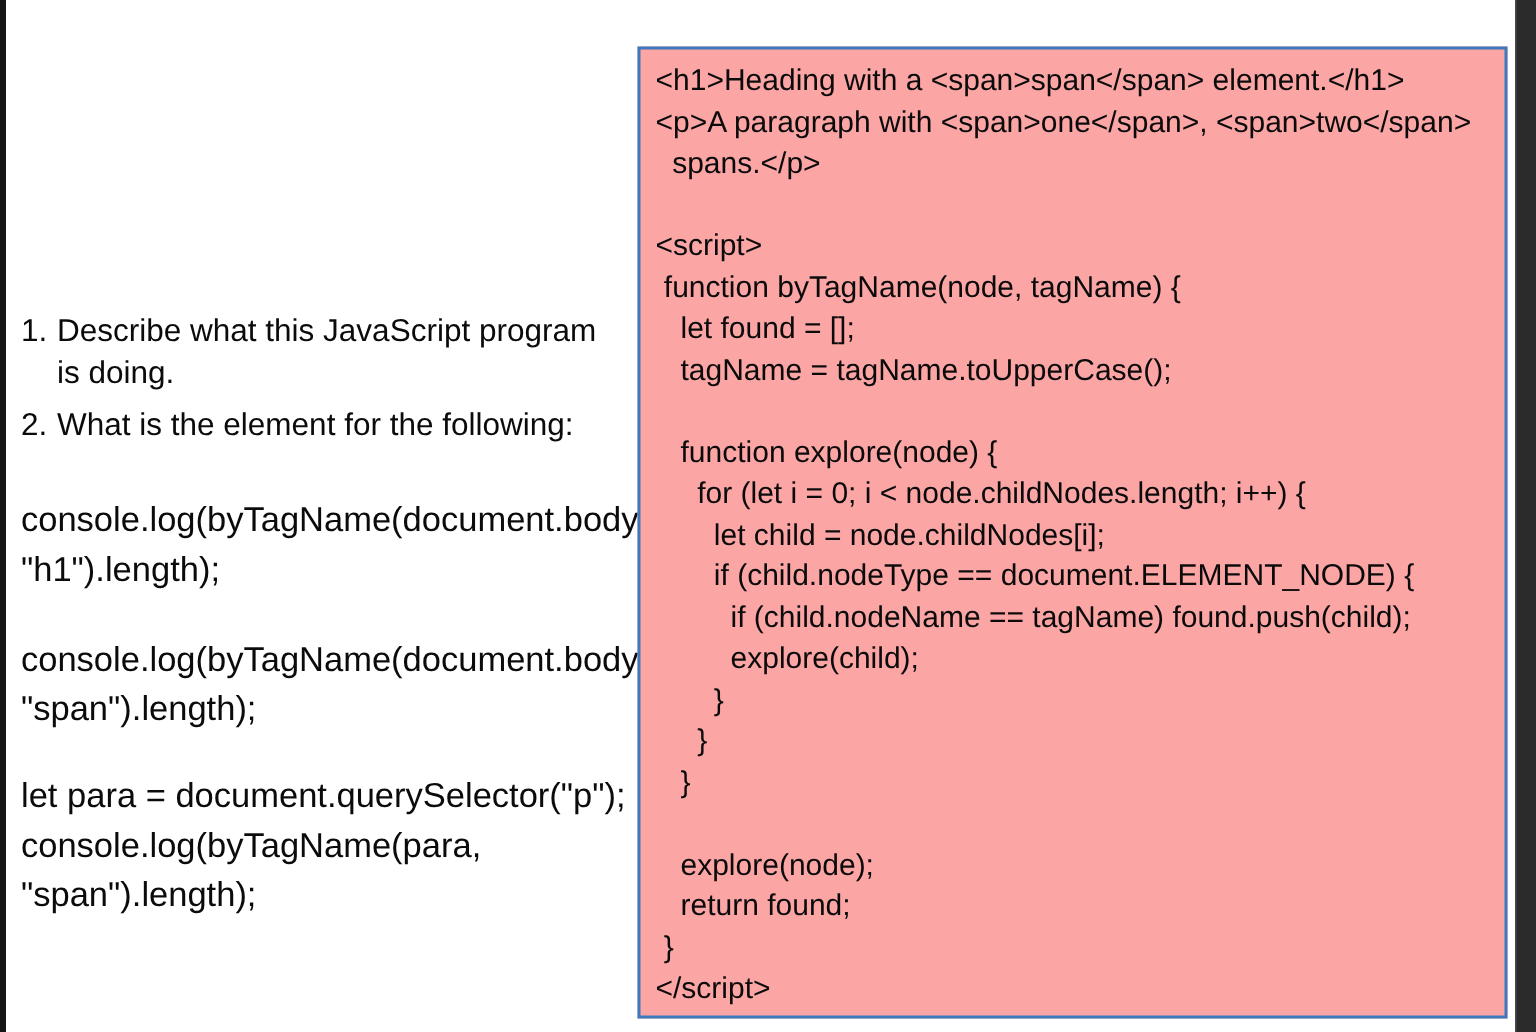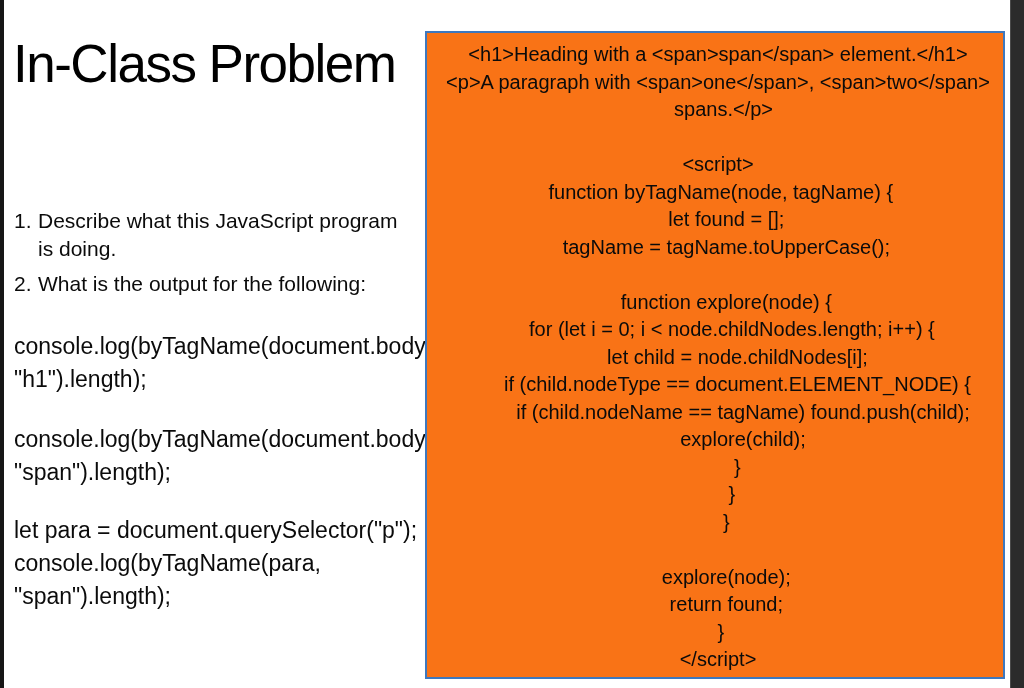--- a/index.html
+++ b/index.html
@@ -61,42 +61,41 @@
   }
 </style>
 </head>
 <body>
 
 <div class="slide">
 
   <div class="edge-bar left" style="background: rgb(22, 22, 22);"></div>
   <div class="edge-bar right" style="background: rgb(43, 43, 43);"></div>
 
-  <h1 class="title">In-Class Problem</h1>
 
   <div class="questions">
     <div class="question">
       <span class="qnum">1.</span>
       <span class="qtext">Describe what this JavaScript program is doing.</span>
     </div>
     <div class="question">
       <span class="qnum">2.</span>
-      <span class="qtext">What is the output for the following:</span>
+      <span class="qtext">What is the element for the following:</span>
     </div>
   </div>
 
   <pre class="snippet s1">console.log(byTagName(document.body,
 "h1").length);</pre>
   <pre class="snippet s2">console.log(byTagName(document.body,
 "span").length);</pre>
   <pre class="snippet s3">let para = document.querySelector("p");
 console.log(byTagName(para,
 "span").length);</pre>
 
-  <pre class="code-panel" style="background: #f97316; border-color: rgb(62, 120, 190); text-align: center;">&lt;h1&gt;Heading with a &lt;span&gt;span&lt;/span&gt; element.&lt;/h1&gt;
+  <pre class="code-panel" style="background: #fca5a5; border-color: rgb(62, 120, 190);">&lt;h1&gt;Heading with a &lt;span&gt;span&lt;/span&gt; element.&lt;/h1&gt;
 &lt;p&gt;A paragraph with &lt;span&gt;one&lt;/span&gt;, &lt;span&gt;two&lt;/span&gt;
   spans.&lt;/p&gt;
 
 &lt;script&gt;
  function byTagName(node, tagName) {
    let found = [];
    tagName = tagName.toUpperCase();
 
    function explore(node) {
      for (let i = 0; i &lt; node.childNodes.length; i++) {

